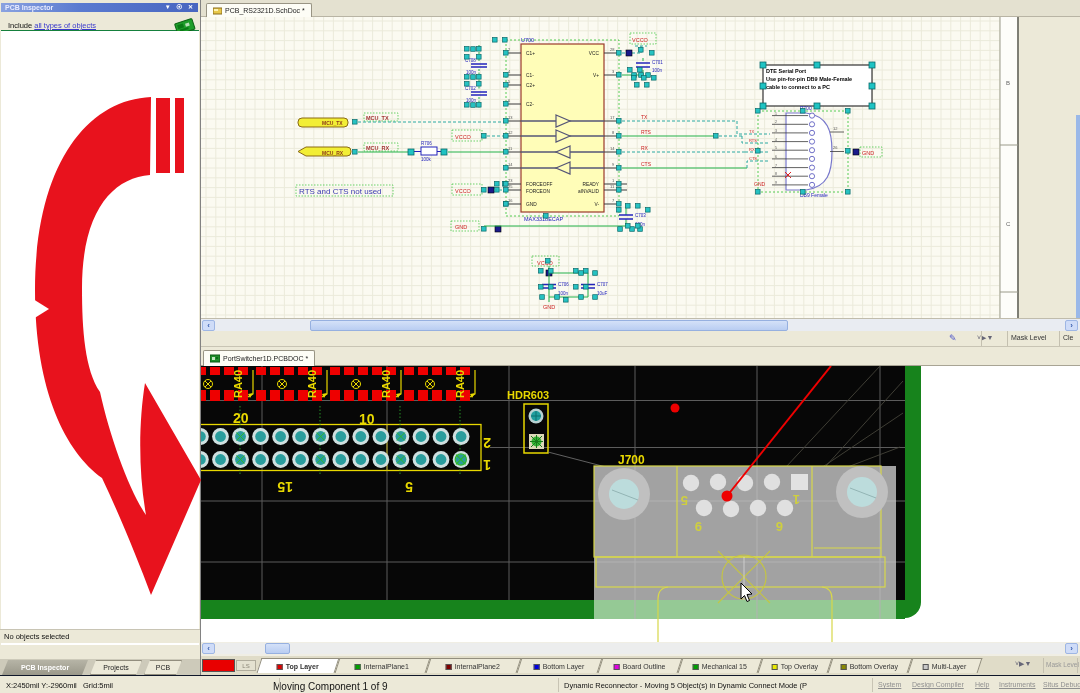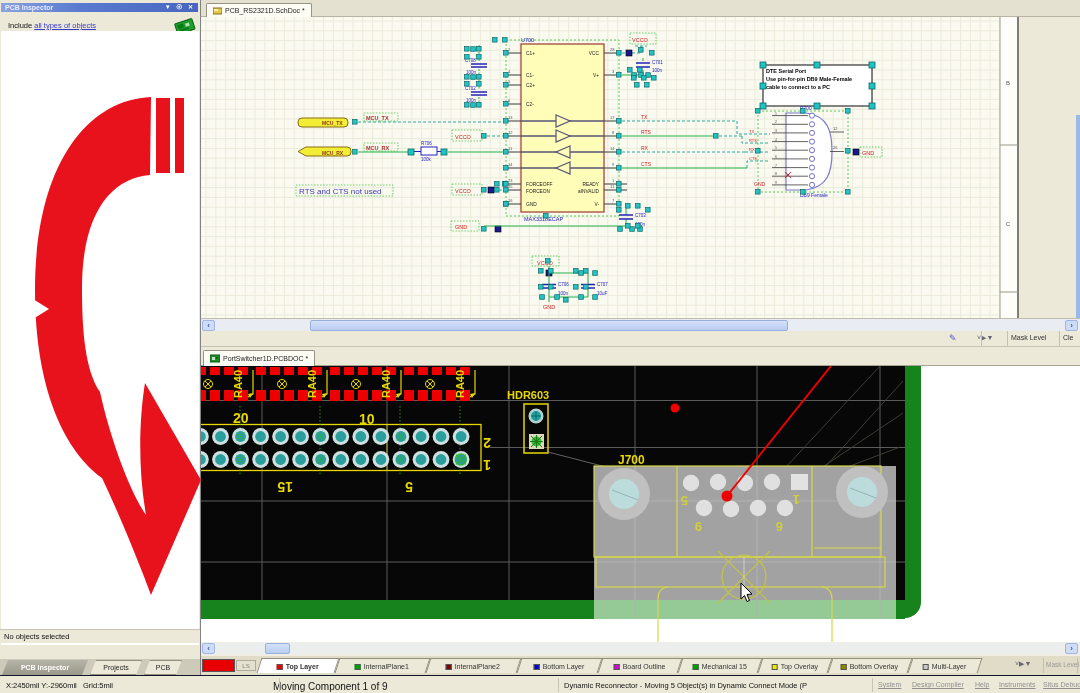--- a/index.html
+++ b/index.html
@@ -1,21 +1,21 @@
 <!DOCTYPE html>
 <html><head><meta charset="utf-8">
 <style>
 *{margin:0;padding:0;box-sizing:border-box}
 html,body{width:1080px;height:693px;overflow:hidden;background:#ece9d8;font-family:"Liberation Sans",sans-serif}
 #root{position:relative;width:1080px;height:693px}
 .abs{position:absolute}
 
 #lp{left:0;top:0;width:201px;height:675px;background:#ece9d8;border-right:1px solid #828282}
 #lptitle{left:1px;top:3px;width:197px;height:9px;background:linear-gradient(90deg,#8aa2e0 0%,#5a7ad0 40%,#4866c0 100%);color:#e8ecff;font-size:7px;font-weight:bold;line-height:9px;padding-left:4px}
-#lpinc{left:1px;top:16px;width:198px;height:19px;background:#ece9d8;border-bottom:2px solid #15803d}
+#lpinc{left:1px;top:16px;width:198px;height:19px;background:#ece9d8;border-bottom:5px solid #15803d}
 #lpbody{left:1px;top:31px;width:198px;height:614px;background:#ffffff}
 #lpnoobj{left:0px;top:629px;width:200px;height:14px;background:#ece9d8;border-top:1px solid #c8c4b4;font-size:7.5px;color:#111;padding:2px 0 0 4px}
 #lptabs{left:0px;top:659px;width:200px;height:16px;background:#cdcaba}
 
 #schtabbar{left:201px;top:0;width:879px;height:17px;background:#e4e1d0;border-bottom:1px solid #b8b4a4}
 #schcanvas{left:201px;top:17px;width:879px;height:352px;background:#faf9ef}
 #schsb{left:201px;top:318px;width:879px;height:13px;background:#e9ecf2;border-top:1px solid #c0bcac}
 #midstrip{left:201px;top:331px;width:879px;height:16px;background:#ece9d8;border-bottom:1px solid #c8c4b4}
 #pcbtabbar{left:201px;top:347px;width:879px;height:19px;background:#ece9d8;border-bottom:1px solid #a8a494}
 #pcbcanvas{left:201px;top:366px;width:879px;height:276px;background:#ffffff}

